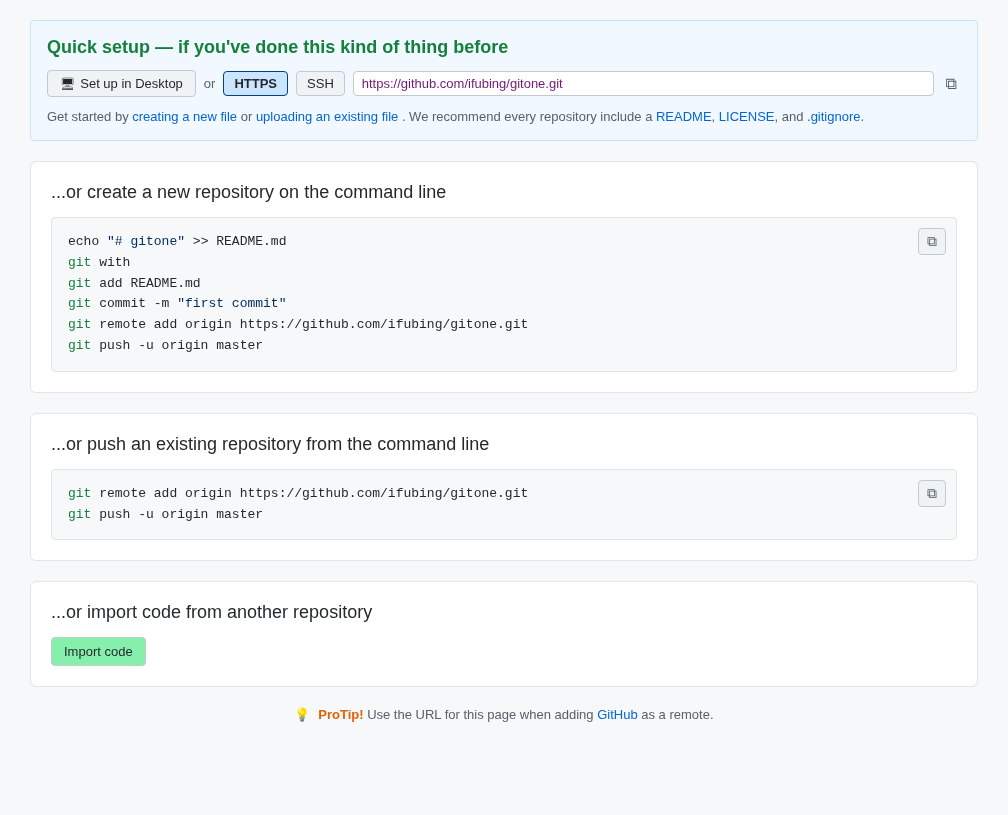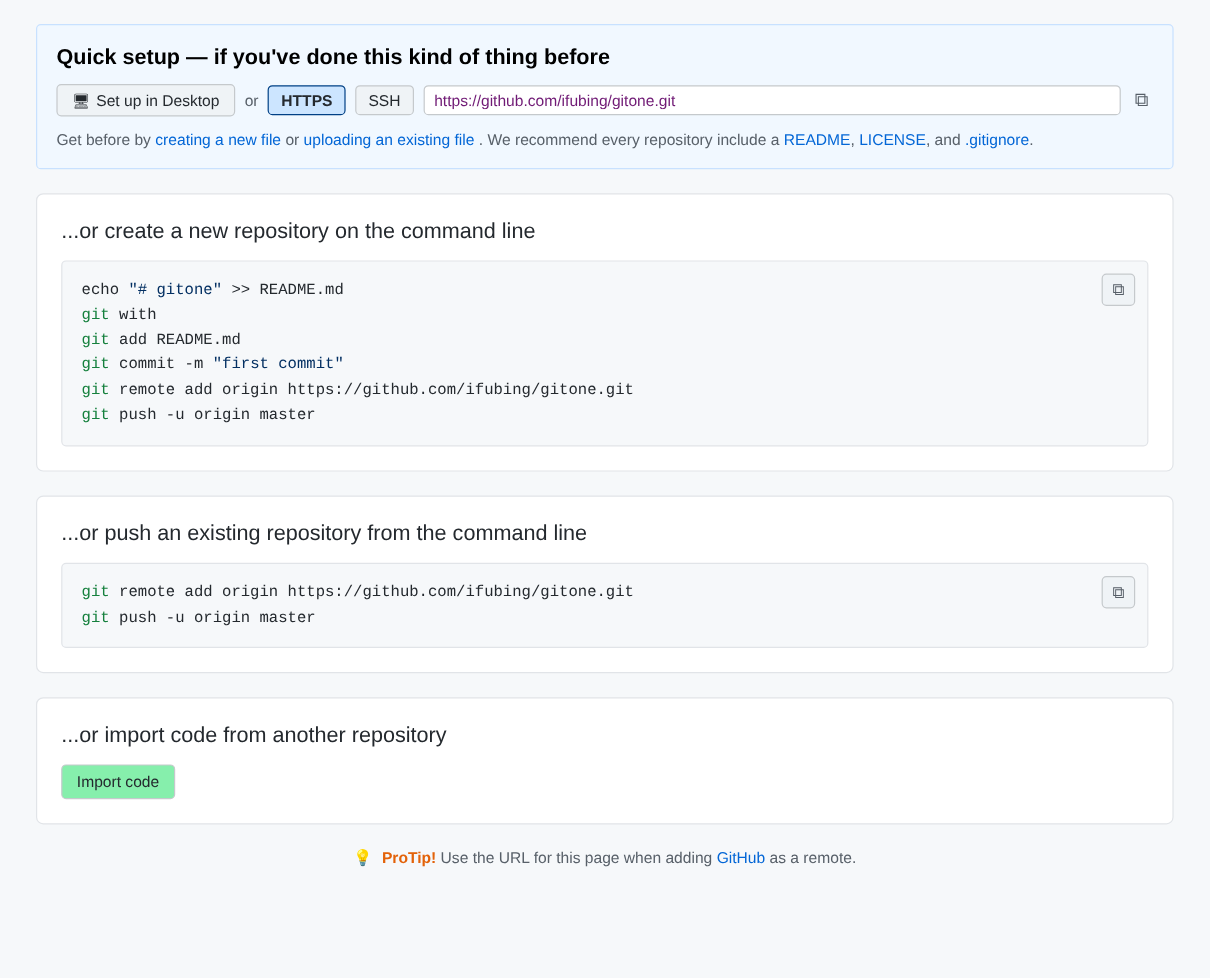--- a/index.html
+++ b/index.html
@@ -21,21 +21,21 @@
       background: #f1f8ff;
       border: 1px solid #c8e1ff;
       border-radius: 4px;
       padding: 16px;
       margin-bottom: 20px;
     }
     .quick-setup-title {
       font-size: 18px;
       font-weight: 600;
       margin-bottom: 12px;
-      color: #000000;
+      color: #15803d;
     }
     .quick-setup-controls {
       display: flex;
       align-items: center;
       gap: 8px;
       margin-bottom: 12px;
     }
     .btn-desktop {
       background: #eff3f6;
       border: 1px solid #c5c9cc;
@@ -184,21 +184,21 @@
       <button class="btn-protocol active">HTTPS</button>
       <button class="btn-protocol">SSH</button>
       <div class="url-input-wrapper">
         <input class="url-input" type="text" readonly="" value="https://github.com/ifubing/gitone.git" style="">
       </div>
       <button class="copy-btn" title="Copy to clipboard">
         <span>⧉</span>
       </button>
     </div>
     <div class="quick-setup-hint">
-      <span>Get before by</span>
+      <span>Get started by</span>
       <a href="#"><span>creating a new file</span></a>
       <span>or</span>
       <a href="#"><span>uploading an existing file</span></a>
       <span>. We recommend every repository include a </span>
       <a href="#">README</a><span>, </span>
       <a href="#">LICENSE</a><span>, and </span>
       <a href="#">.gitignore</a><span>.</span>
     </div>
   </div>
 

